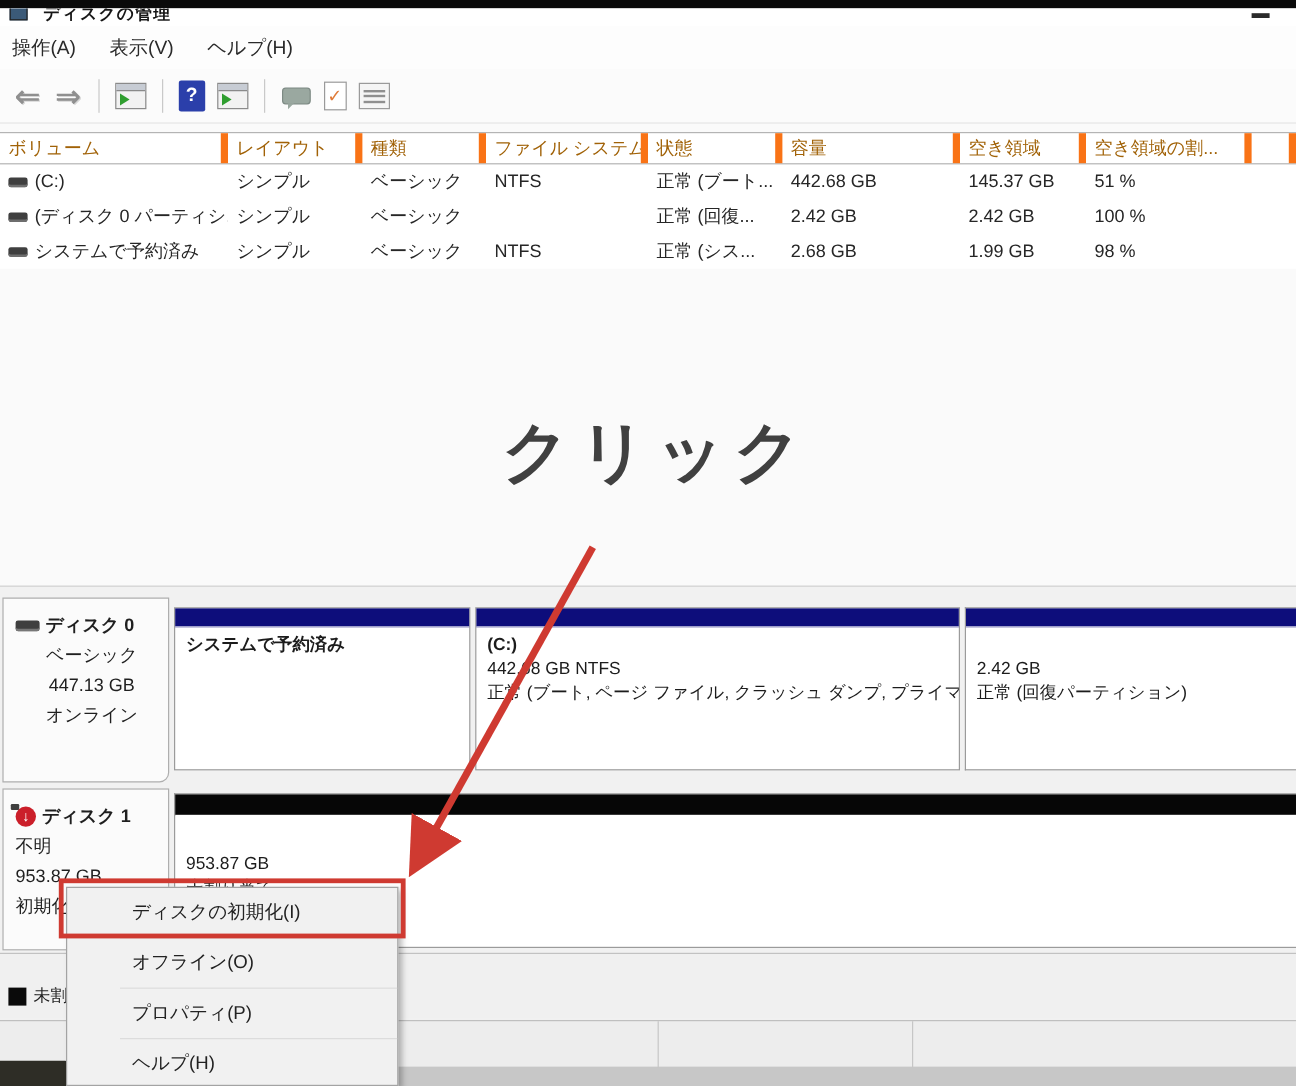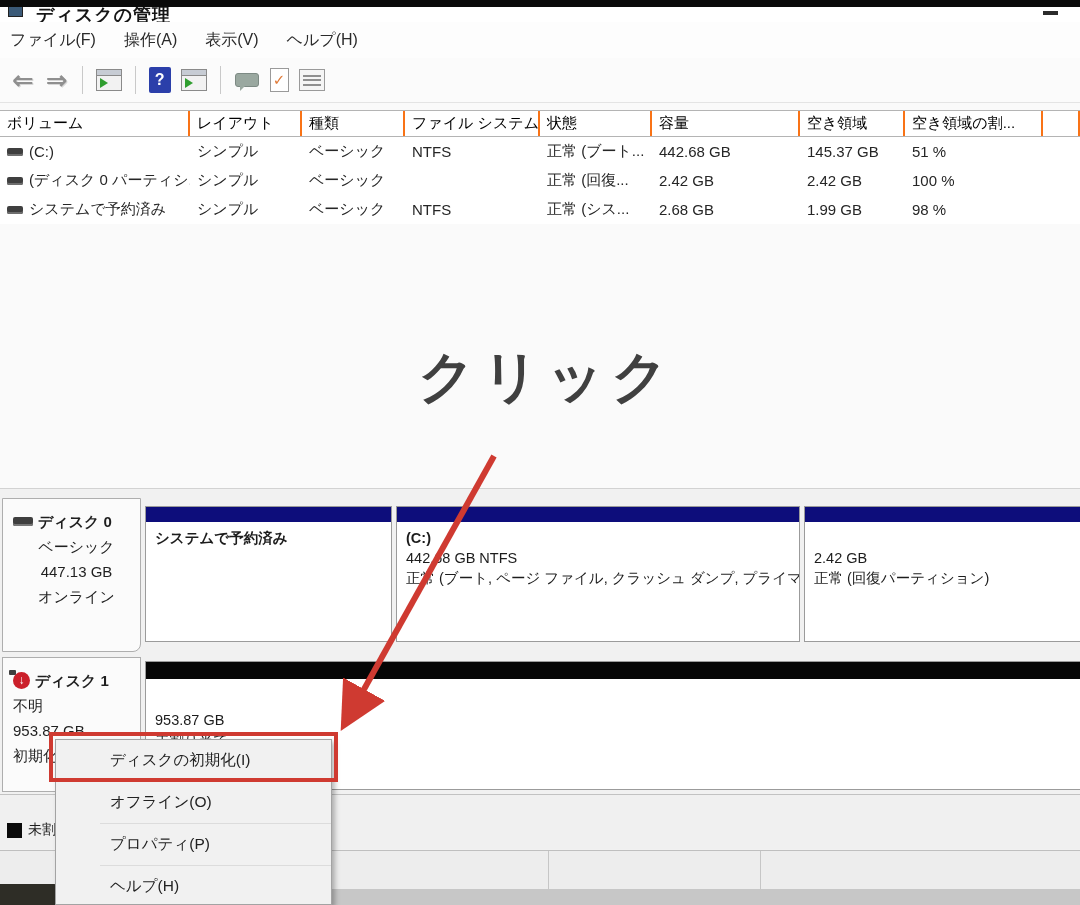--- a/index.html
+++ b/index.html
@@ -4,21 +4,21 @@
 <style>
   * { margin:0; padding:0; box-sizing:border-box; }
   html,body { width:1080px; height:905px; background:#c7c7c7; font-family:"Liberation Sans","DejaVu Sans",sans-serif; }
   #stage { position:relative; width:1080px; height:905px; overflow:hidden; background:#c7c7c7; }
 
   
   #win { position:absolute; left:0; top:0; width:1080px; height:889px; background:#fafafa; border-bottom:2px solid #9a9a9a; }
   #title-strip { position:absolute; left:0; top:0; width:1080px; height:7px; background:#0a0a0a; }
   #title-bar { position:absolute; left:0; top:7px; width:1080px; height:15px; background:#ffffff; overflow:hidden; }
   #title-icon { position:absolute; left:8px; top:-3px; width:15px; height:13px; background:#3b5a78; border:1px solid #222; }
-  #title-text { position:absolute; left:36px; top:-4px; font-size:18px; font-weight:bold; color:#161616; letter-spacing:1px; }
+  #title-text { position:absolute; left:36px; top:-4px; font-size:14px; font-weight:bold; color:#161616; letter-spacing:1px; }
   #min-dash { position:absolute; right:22px; top:4px; width:15px; height:4px; background:#2b2b2b; }
 
   #menubar { position:absolute; left:0; top:22px; width:1080px; height:36px; background:#fdfdfd; display:flex; align-items:center; }
   .menu-item { font-size:16px; color:#2a2a2a; padding:0 14px; height:100%; display:flex; align-items:center; }
   .menu-item:first-child { padding-left:10px; }
 
   #toolbar { position:absolute; left:0; top:58px; width:1080px; height:45px; background:#fbfbfb; border-bottom:1px solid #e4e4e4; display:flex; align-items:center; padding-left:6px; }
   .tb-sep { width:1px; height:28px; background:#c9c9c9; margin:0 8px; }
   .tb-arrow { font-size:26px; font-weight:bold; color:#8f8f8f; margin:0 6px; line-height:1; text-shadow:1px 1px 0 #d7d7d7; }
   .tb-box { position:relative; width:26px; height:22px; border:1px solid #8a8a8a; background:#f2f2f2; margin:0 5px; }
@@ -27,21 +27,21 @@
   .tb-help { width:22px; height:26px; background:#2b3faa; color:#fff; font-weight:bold; font-size:16px; display:flex; align-items:center; justify-content:center; border-radius:2px; margin:0 5px; }
   .tb-bubble { width:24px; height:14px; background:#9aa8a0; border:1px solid #7d8a84; border-radius:3px; margin:0 6px; position:relative; }
   .tb-bubble::after { content:""; position:absolute; left:4px; bottom:-5px; border-left:5px solid #9aa8a0; border-bottom:5px solid transparent; }
   .tb-doc { width:19px; height:24px; background:#fff; border:1px solid #9a9a9a; color:#e07b39; font-size:15px; font-weight:bold; display:flex; align-items:center; justify-content:center; margin:0 5px; }
   .tb-list { width:26px; height:22px; border:1px solid #9a9a9a; background:#f5f5f5; margin:0 5px; display:flex; flex-direction:column; justify-content:space-evenly; padding:2px 3px; }
   .tb-list i { display:block; height:2px; background:#8f8f8f; }
 
   
   #vol-table { position:absolute; left:0; top:110px; width:1080px; background:#fff; }
   .vt-header { display:grid; grid-template-columns:190px 112px 103px 135px 112px 148px 105px 138px 1fr; border-top:1px solid #b4b4b4; border-bottom:1px solid #b4b4b4; height:27px; }
-  .vt-header > div { font-size:15px; color:#000000; padding:3px 0 0 7px; border-right:2px solid #f97316; overflow:hidden; white-space:nowrap; }
+  .vt-header > div { font-size:15px; color:#a16207; padding:3px 0 0 7px; border-right:6px solid #f97316; overflow:hidden; white-space:nowrap; }
   .vt-row { display:grid; grid-template-columns:190px 112px 103px 135px 112px 148px 105px 138px 1fr; height:29px; align-items:center; }
   .vt-row > div { font-size:15px; color:#262626; padding-left:7px; overflow:hidden; white-space:nowrap; }
   .vol-cell { display:flex; align-items:center; gap:6px; }
   .disk-glyph { display:inline-block; width:16px; height:8px; background:#3f3f3f; border-radius:2px; box-shadow:inset 0 -2px 0 #6e6e6e; flex:0 0 auto; }
 
   
   #click-note { position:absolute; left:418px; top:340px; font-size:56px; font-weight:600; color:#404040; letter-spacing:7px; z-index:70; }
   #arrow-svg { position:absolute; left:0; top:0; width:1080px; height:905px; z-index:70; pointer-events:none; }
 
   
@@ -90,21 +90,20 @@
   <div id="win">
 
     <div id="title-strip"></div>
     <div id="title-bar">
       <span id="title-icon"></span>
       <span id="title-text">ディスクの管理</span>
       <span id="min-dash"></span>
     </div>
 
     <div id="menubar">
-      <span class="menu-item">ファイル(F)</span>
       <span class="menu-item">操作(A)</span>
       <span class="menu-item">表示(V)</span>
       <span class="menu-item">ヘルプ(H)</span>
     </div>
 
     <div id="toolbar">
       <span class="tb-arrow">⇐</span>
       <span class="tb-arrow">⇒</span>
       <span class="tb-sep"></span>
       <span class="tb-box">

